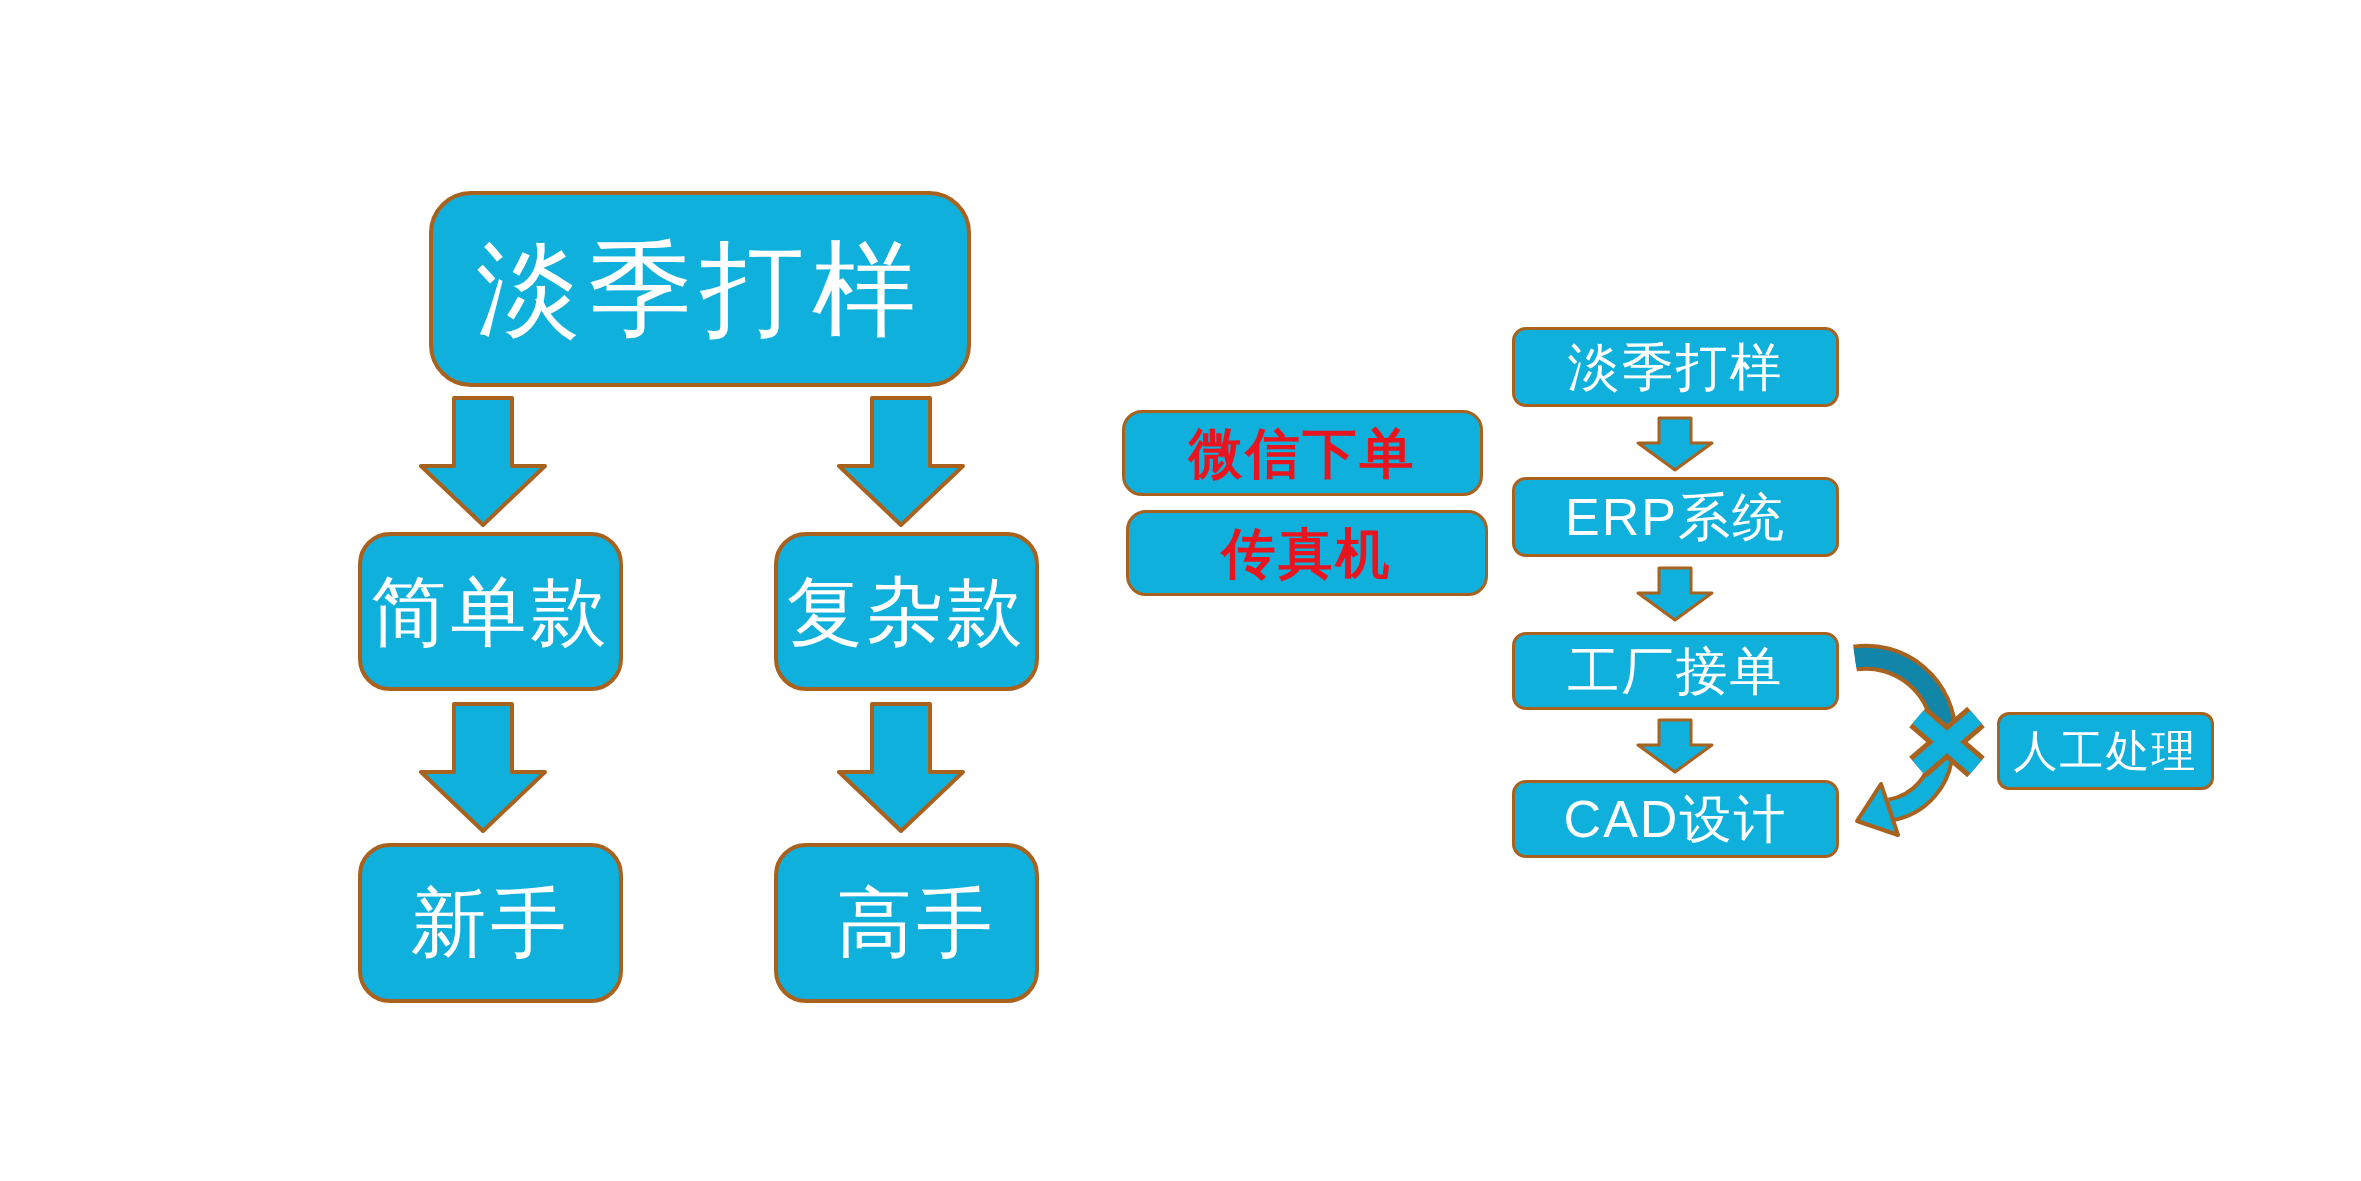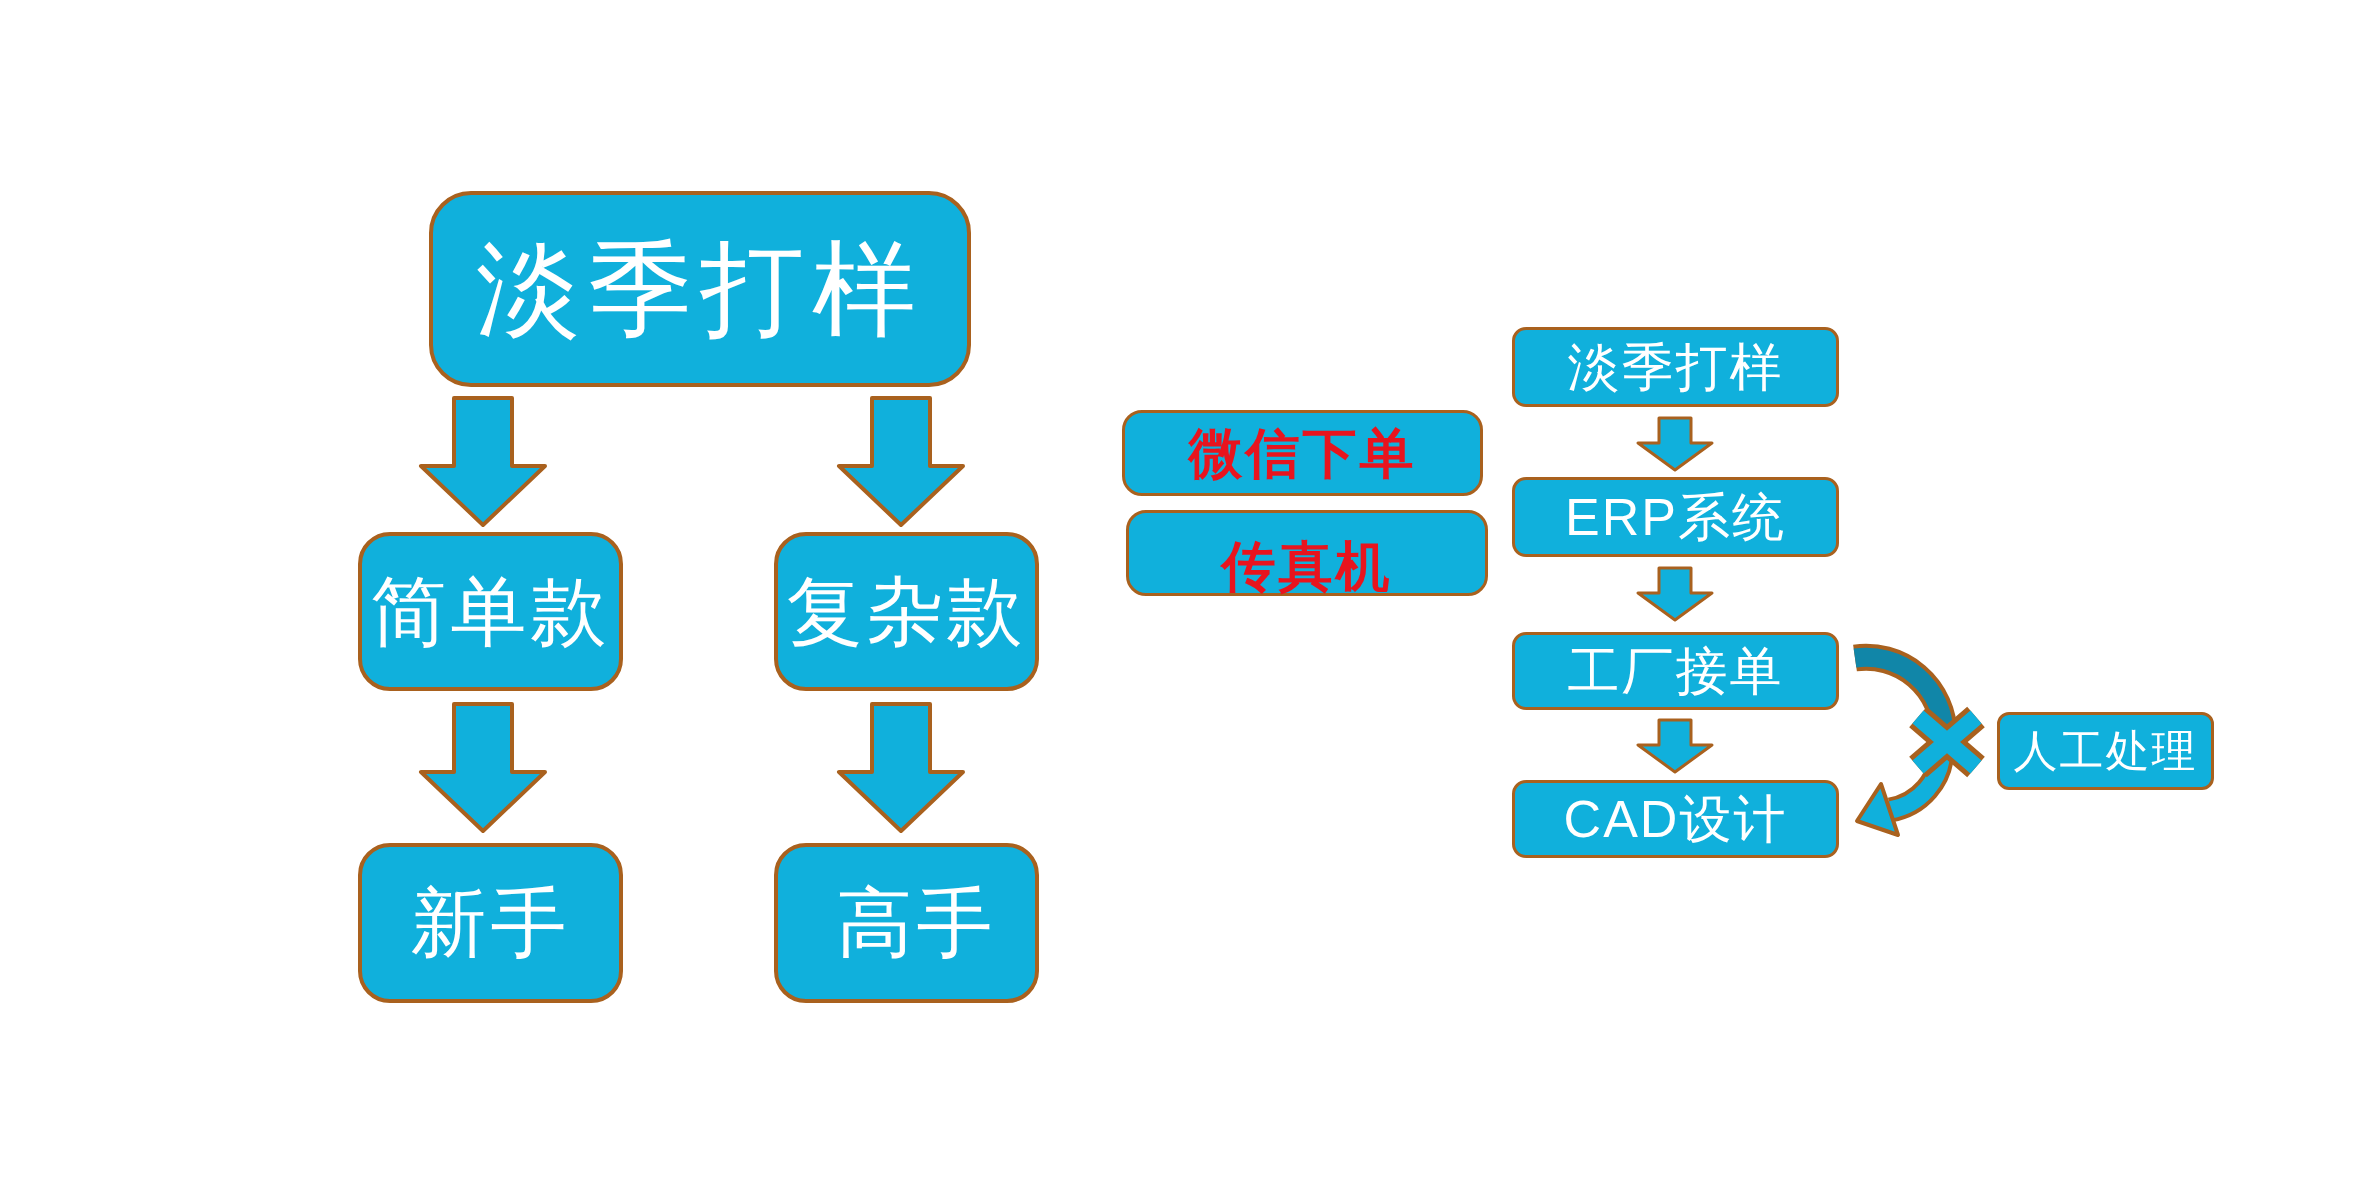--- a/index.html
+++ b/index.html
@@ -79,21 +79,21 @@
   <div class="box mid-box" style="left:346px;top:843px;width:265px;height:160px;">
     <span>新手</span>
   </div>
   <div class="box mid-box" style="left:762px;top:843px;width:265px;height:160px;padding-left:20px;">
     <span>高手</span>
   </div>
 
   <div class="box red-box" style="left:1110px;top:410px;width:361px;height:86px;">
     <span>微信下单</span>
   </div>
-  <div class="box red-box" style="left:1114px;top:510px;width:362px;height:86px;align-items:flex-end;">
+  <div class="box red-box" style="left:1114px;top:510px;width:362px;height:86px;">
     <span>传真机</span>
   </div>
 
   <div class="box step-box" style="left:1500px;top:327px;width:327px;height:80px;">
     <span>淡季打样</span>
   </div>
   <svg style="left:1623px;top:416px;" width="80" height="56" viewBox="0 0 80 56">
     <path class="small-arrow-shape" d="M24,2 H56 V27 H77 L40,54 L3,27 H24 Z"></path>
   </svg>
   <div class="box step-box" style="left:1500px;top:477px;width:327px;height:80px;justify-content:center;">

